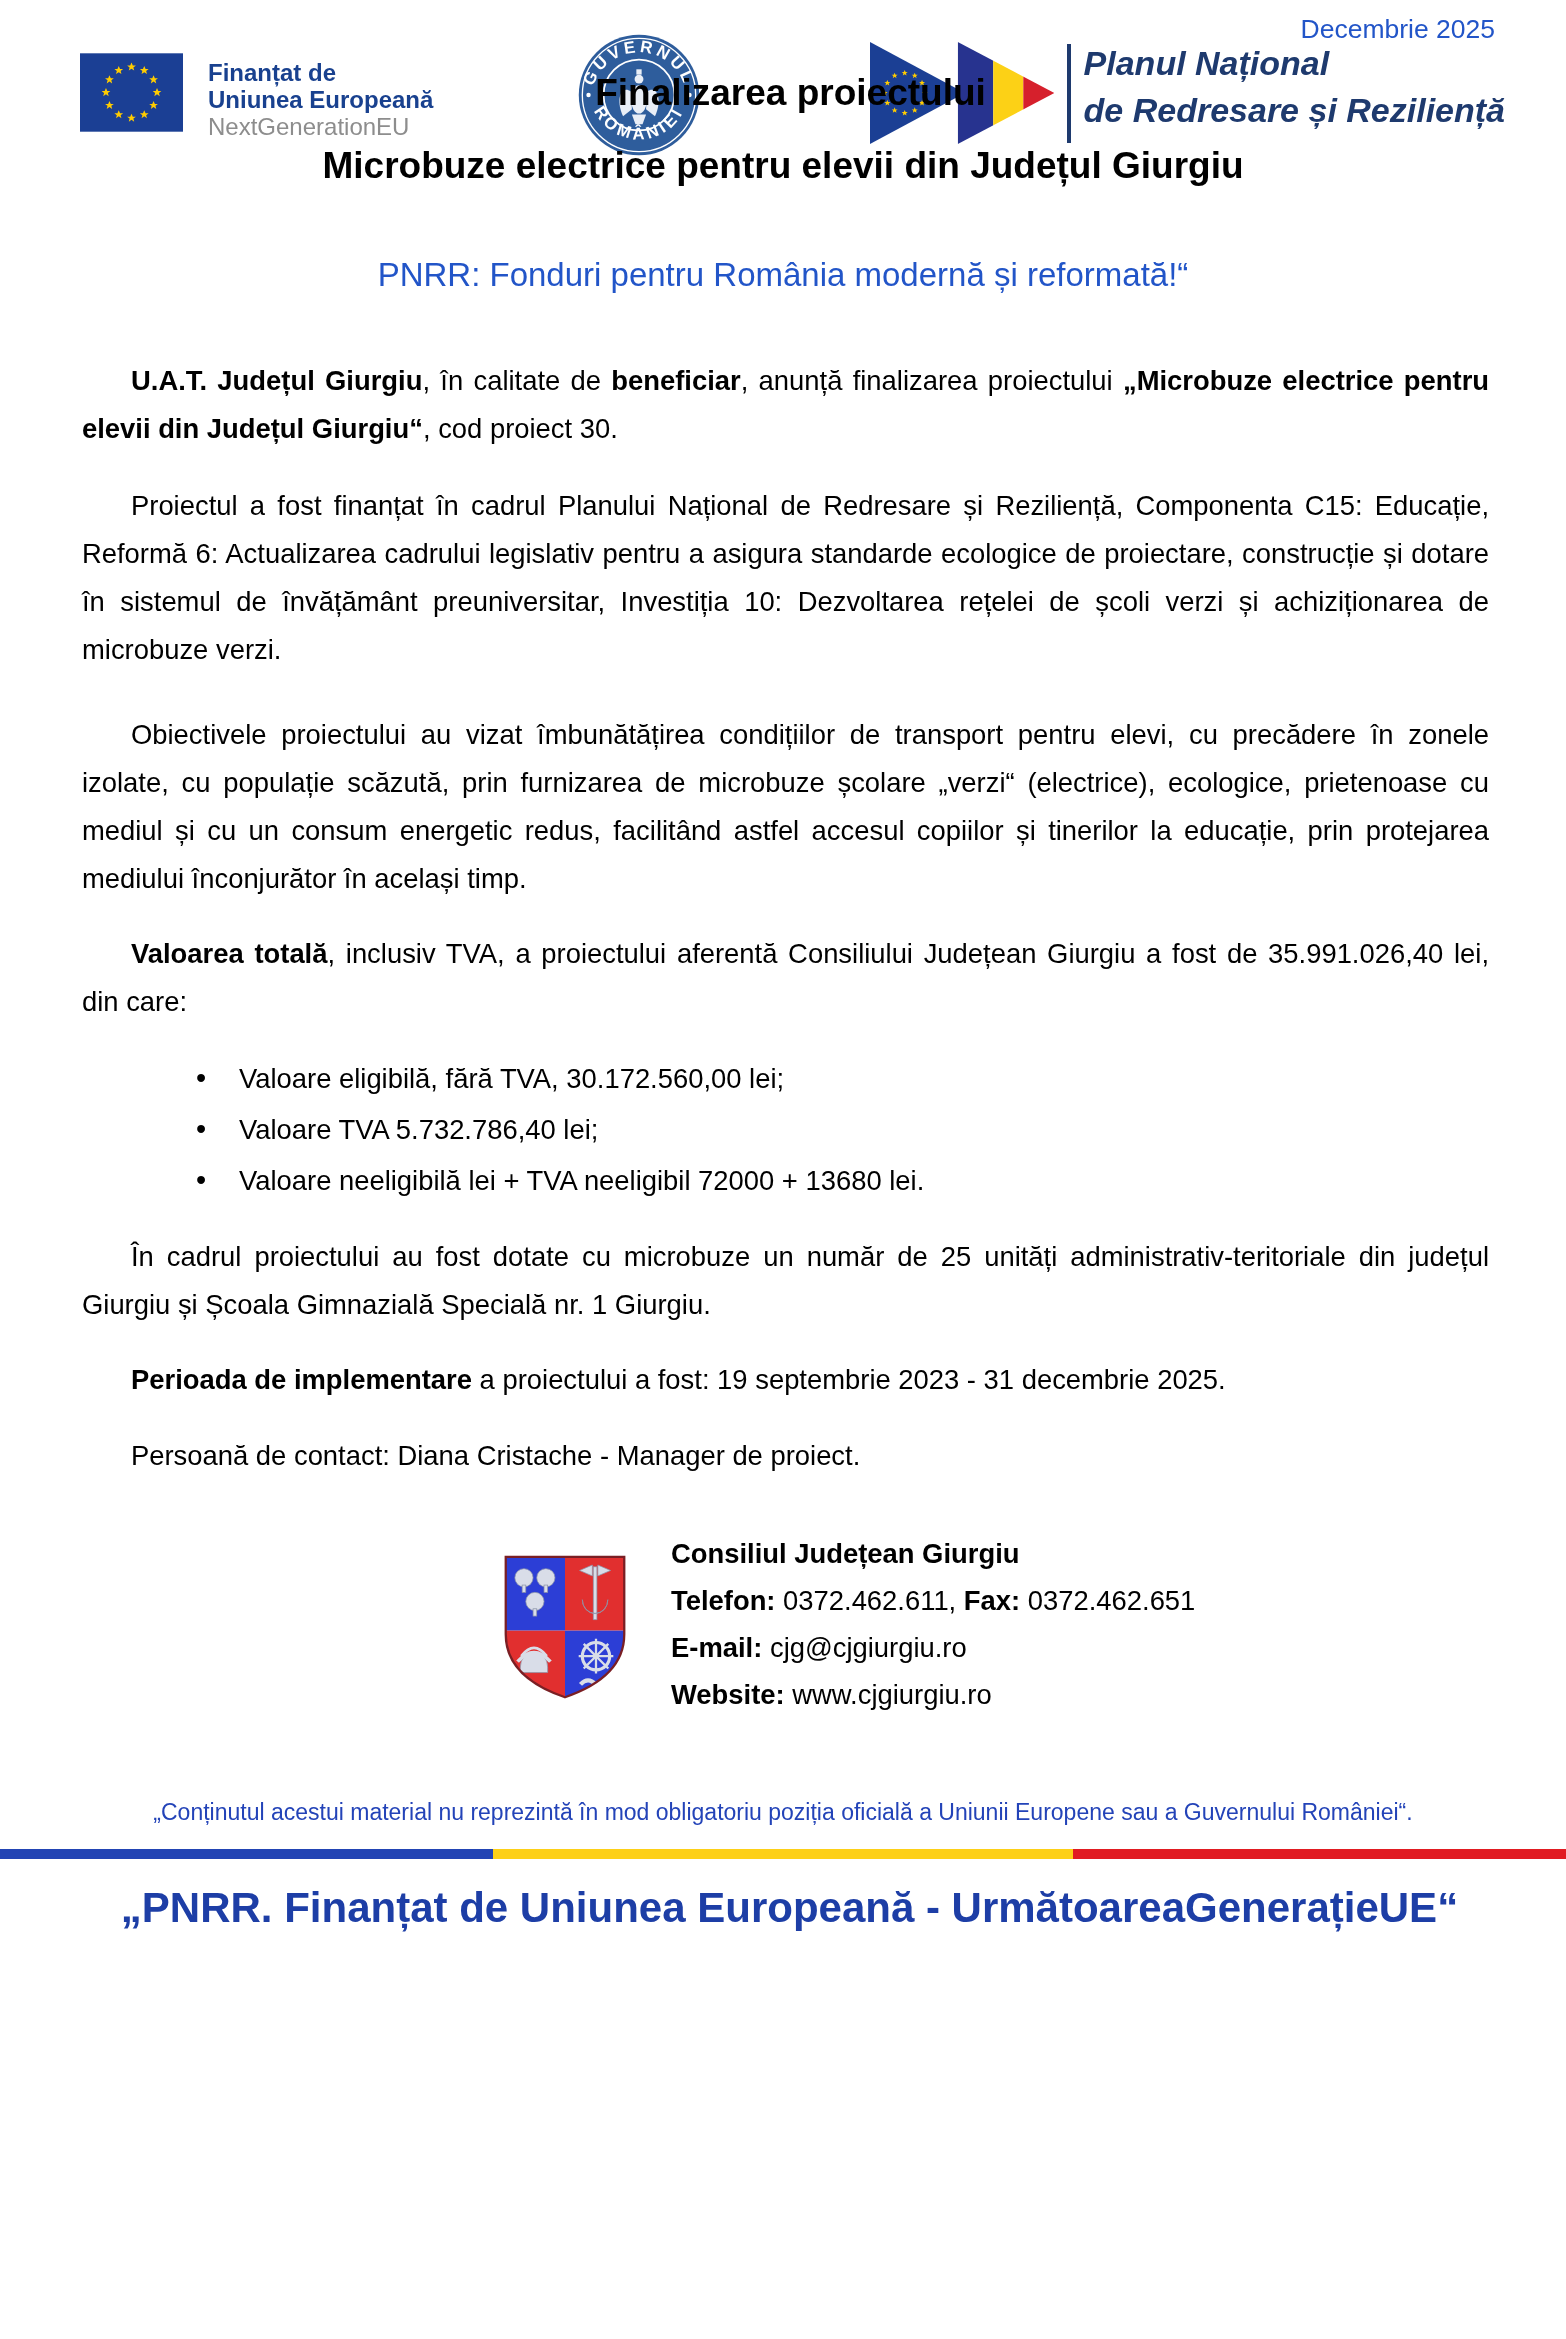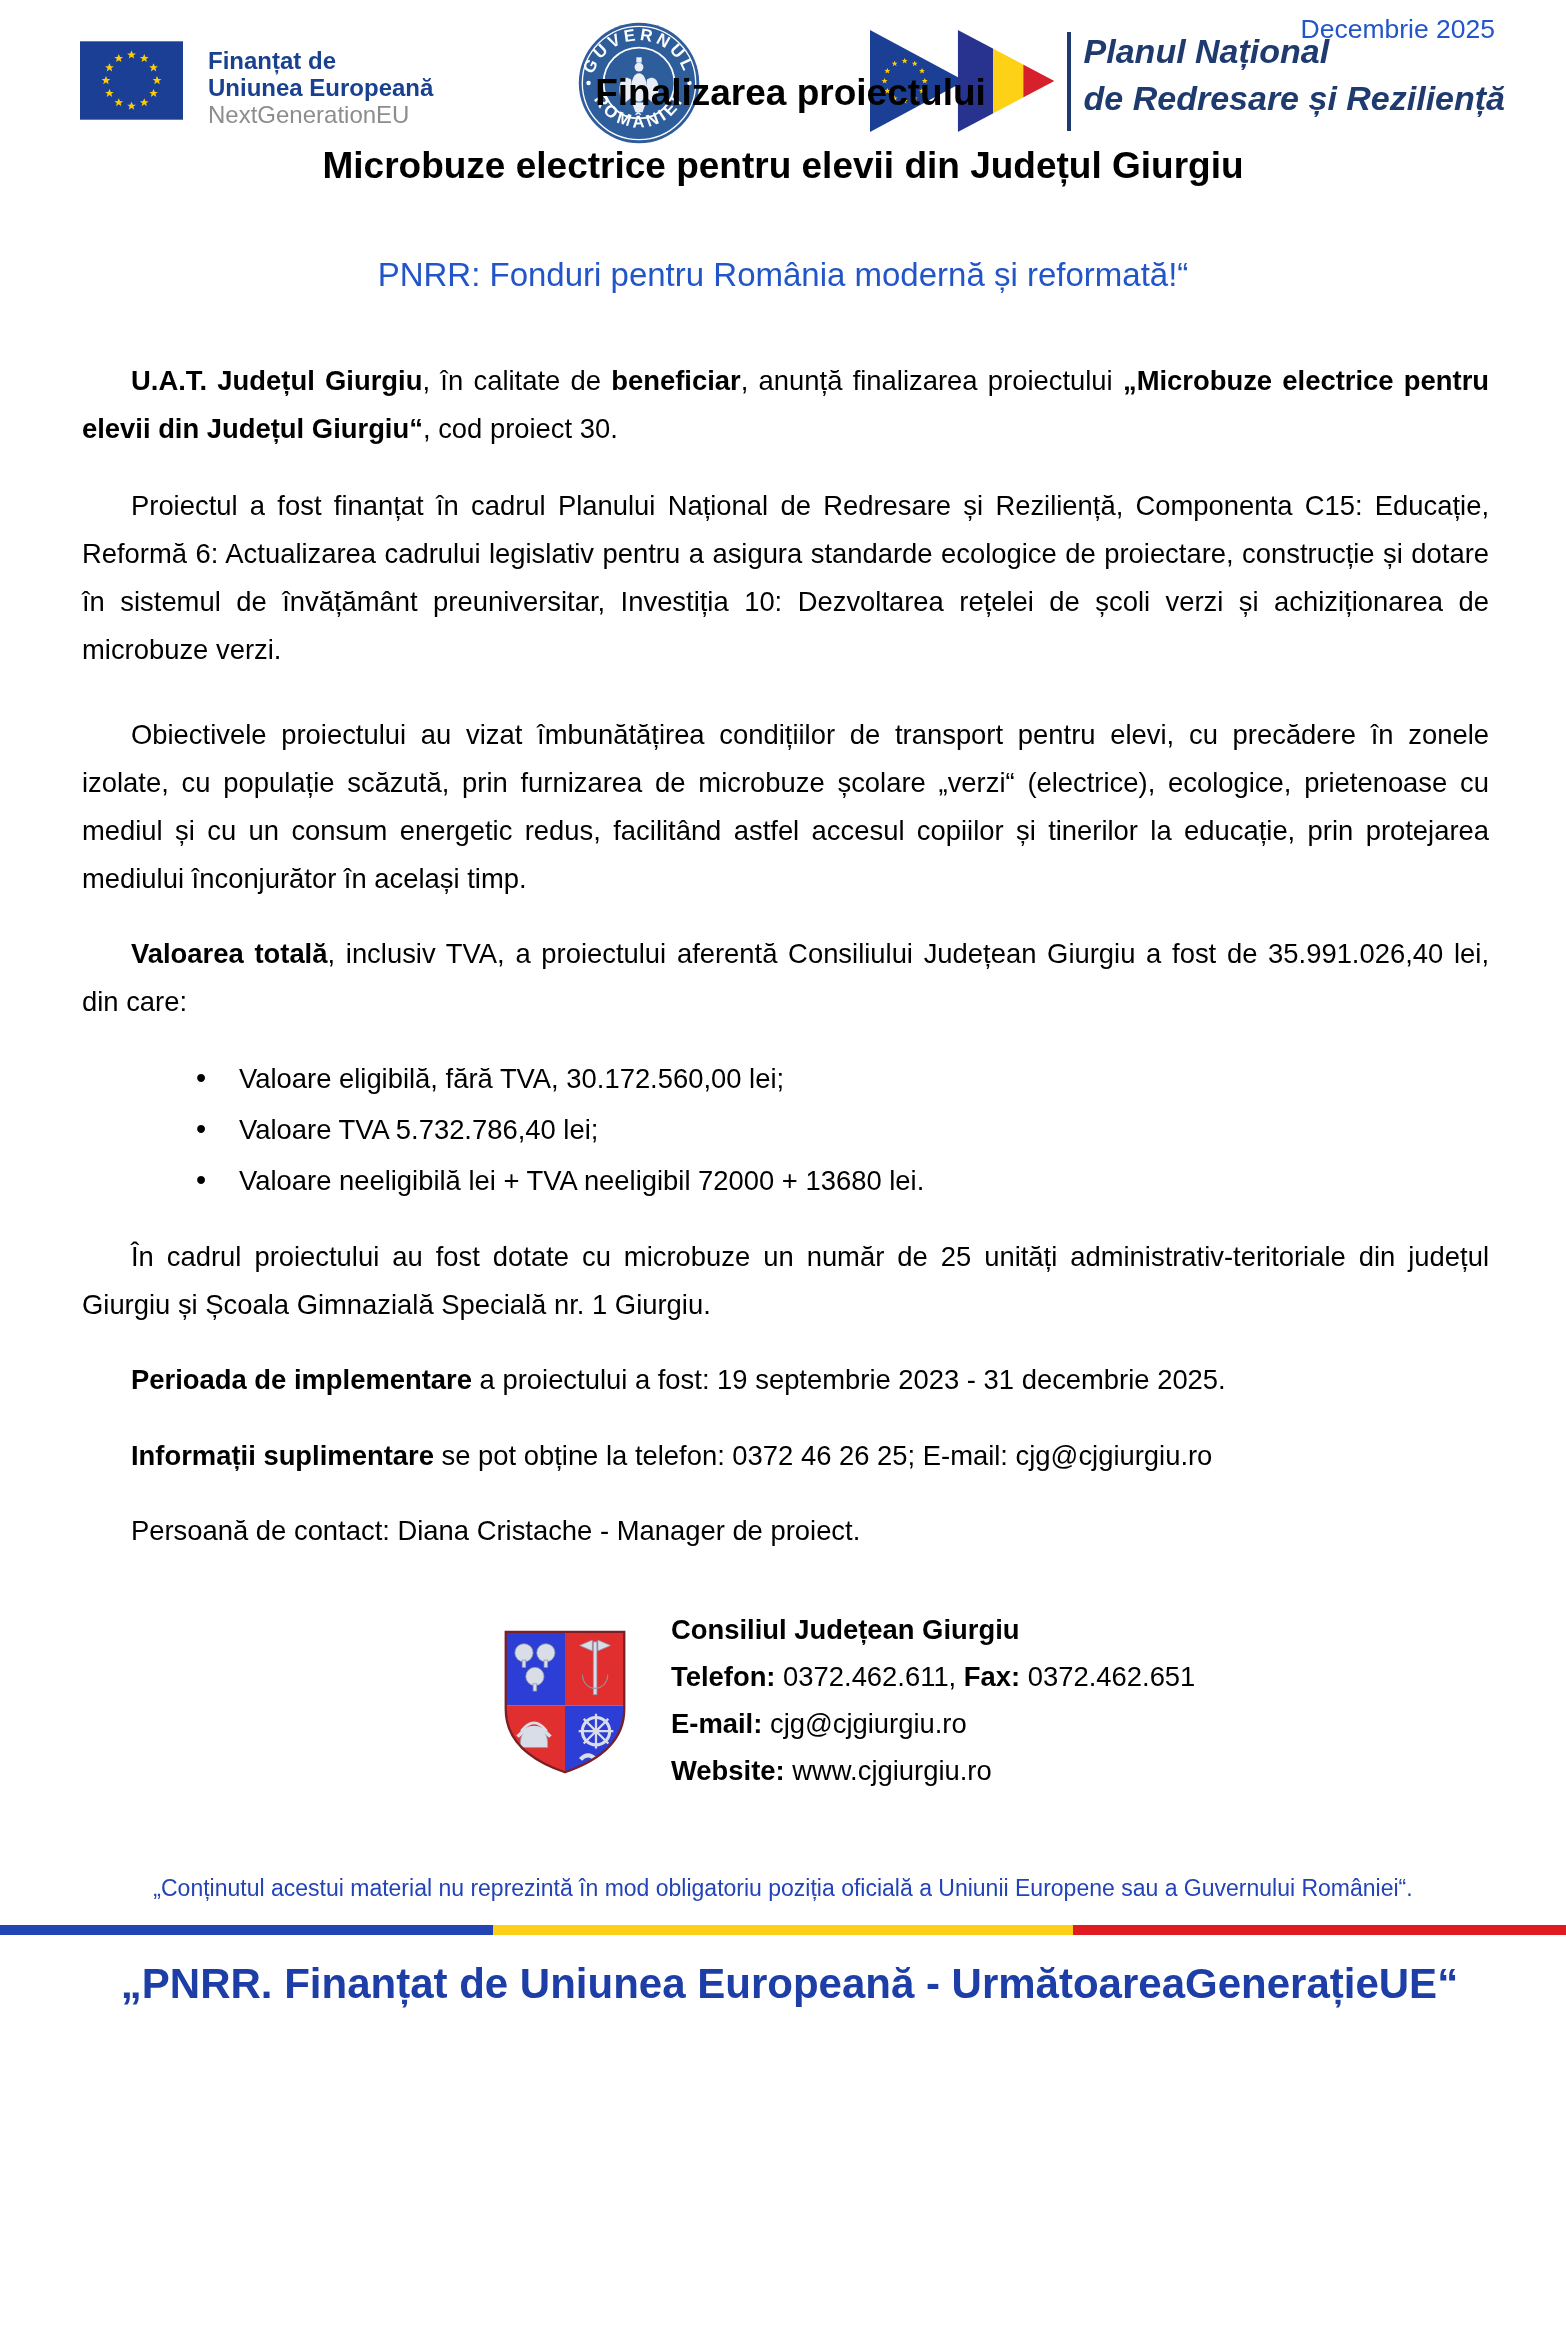--- a/index.html
+++ b/index.html
@@ -3,21 +3,21 @@
 <meta charset="utf-8">
 <style>
   html,body { margin:0; padding:0; background:#e8e8e8; }
   .page {
     position:relative; width:1566px; height:2339px; margin:0 auto;
     background:#ffffff; overflow:hidden;
     font-family:"Liberation Sans", sans-serif; color:#000;
   }
 
   
-  .header { position:absolute; top:4px; left:0; width:100%; height:183px; }
+  .header { position:absolute; top:16px; left:0; width:100%; height:183px; }
   .eu-logo { position:absolute; left:80px; top:37px; display:flex; align-items:flex-start; gap:25px; }
   .eu-text { padding-top:5.5px; font-size:24px; line-height:27.4px; font-weight:bold; color:#19418f; }
   .eu-text .gray { color:#8d8d8d; font-weight:normal; }
   .gov-logo { position:absolute; left:577px; top:16.4px; }
   .pnrr-logo { position:absolute; left:870px; top:24px; display:flex; }
   .pnrr-divider { width:3.7px; height:99px; background:#1e3a6e; margin:3.7px 12.8px 0 9.1px; }
   .pnrr-text { font-weight:bold; font-size:34px; line-height:47px; color:#1e3a6e; margin-top:0; white-space:nowrap;font-style:italic; }
 
   
   .content { position:absolute; top:0; left:0; width:100%; }
@@ -174,21 +174,20 @@
     <ul class="values">
       <li>Valoare eligibilă, fără TVA, 30.172.560,00 lei;</li>
       <li>Valoare TVA 5.732.786,40 lei;</li>
       <li>Valoare neeligibilă lei + TVA neeligibil 72000 + 13680 lei.</li>
     </ul>
 
     <p class="para m-p5">În cadrul proiectului au fost dotate cu microbuze un număr de 25 unități administrativ-teritoriale din județul Giurgiu și Școala Gimnazială Specială nr. 1 Giurgiu.</p>
 
     <p class="para m-p6"><span class="b">Perioada de implementare</span><span> a proiectului a fost: 19 septembrie 2023 - 31 decembrie 2025.</span></p>
 
-    <p class="para m-p7"><span class="b">Informații suplimentare</span><span> se pot obține la telefon: 0372 46 26 25; E-mail: cjg@cjgiurgiu.ro</span></p>
 
     <p class="para m-p8">Persoană de contact: Diana Cristache - Manager de proiect.</p>
 
     <div class="contact">
       <span class="coa">
         <svg width="124" height="146" viewBox="0 0 136 160">
           <defs>
             <clipPath id="shield">
               <path d="M3,3 H133 V88 C133,122 106,144 68,157 C30,144 3,122 3,88 Z"></path>
             </clipPath>

